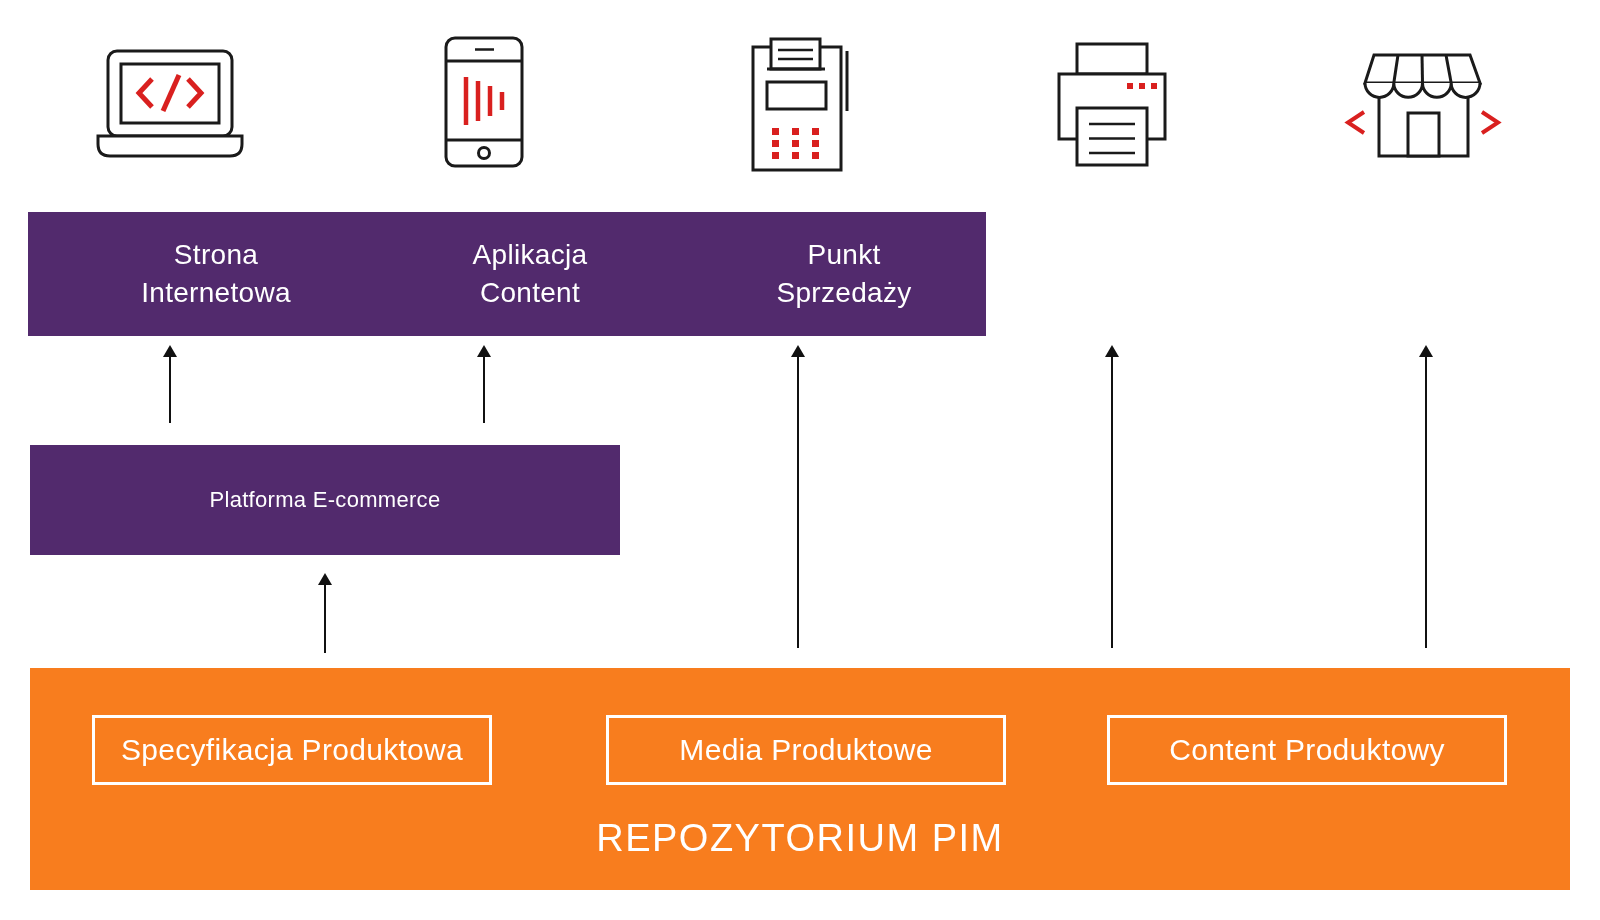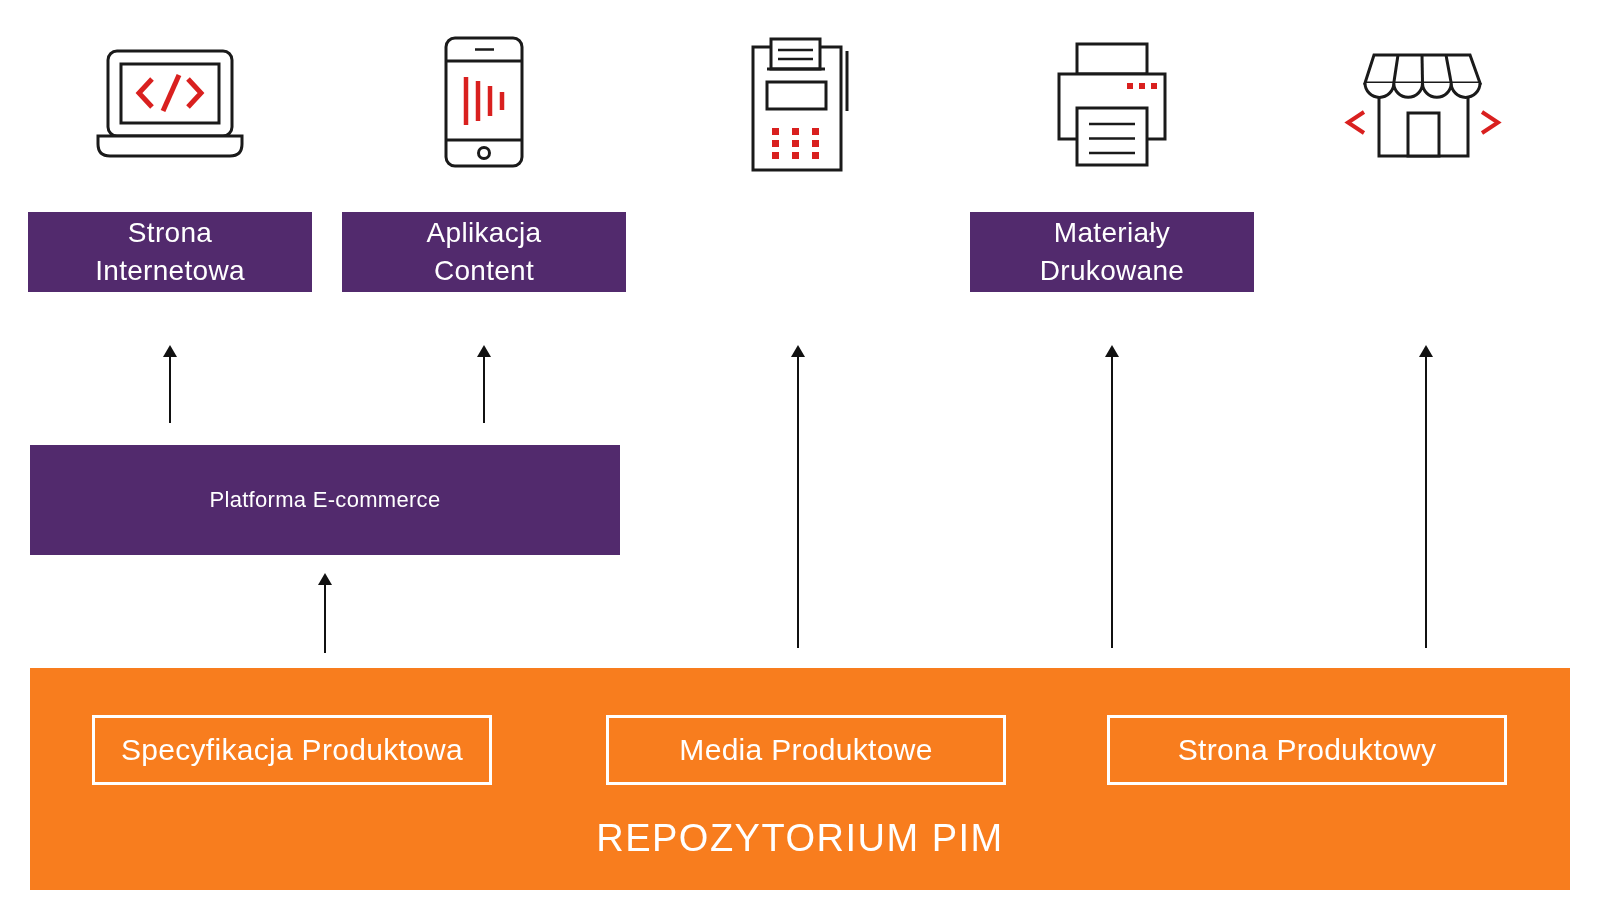--- a/index.html
+++ b/index.html
@@ -11,24 +11,24 @@
     --label_text:#ffffff;
   }
   html,body{margin:0;padding:0;background:#ffffff;}
   .canvas{
     position:relative;width:1600px;height:920px;background:#ffffff;
     font-family:"Liberation Sans", sans-serif;overflow:hidden;
   }
   .icon-slot{position:absolute;}
   .icon-slot svg{display:block;}
   .chan-box{
-    position:absolute;top:212px;width:284px;height:80px;
+    position:absolute;top:212px;width:284px;height:124px;
     background:var(--purple);color:var(--label_text);
     display:flex;flex-direction:column;align-items:center;justify-content:center;
-    font-size:28px;line-height:38px;text-align:right;letter-spacing:.3px;
+    font-size:28px;line-height:38px;text-align:right;letter-spacing:.3px;padding-left:46px;
   }
   .chan-box.c1{left:28px;}
   .chan-box.c2{left:342px;}
   .chan-box.c3{left:656px;}
   .chan-box.c4{left:970px;}
   .chan-box.c5{left:1284px;}
   .platform-box{
     position:absolute;left:30px;top:445px;width:590px;height:110px;
     background:var(--purple);color:var(--label_text);
     display:flex;align-items:center;justify-content:center;
@@ -169,23 +169,23 @@
   </div>
 
   <div class="chan-box c1">
     <span>Strona</span>
     <span>Internetowa</span>
   </div>
   <div class="chan-box c2">
     <span>Aplikacja</span>
     <span>Content</span>
   </div>
-  <div class="chan-box c4">
-    <span>Materiały</span>
-    <span>Drukowane</span>
+  <div class="chan-box c3">
+    <span>Punkt</span>
+    <span>Sprzedaży</span>
   </div>
 
   <div class="arrow a1">
       <div class="head"></div>
       <div class="line"></div>
     </div>
   <div class="arrow a2">
       <div class="head"></div>
       <div class="line"></div>
     </div>
@@ -211,18 +211,18 @@
   </div>
 
   <div class="repo">
     <div class="repo-module m1">
       <span>Specyfikacja Produktowa</span>
     </div>
     <div class="repo-module m2">
       <span>Media Produktowe</span>
     </div>
     <div class="repo-module m3">
-      <span>Strona Produktowy</span>
+      <span>Content Produktowy</span>
     </div>
   </div>
   <div class="repo-title">REPOZYTORIUM PIM</div>
 
 </div>
 
 </body></html>

